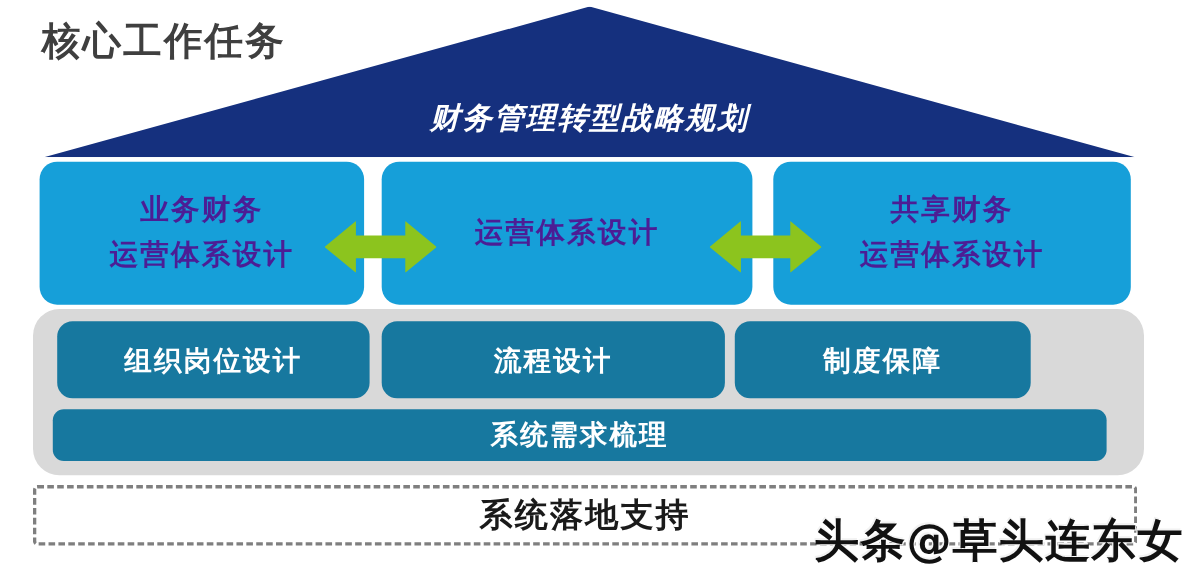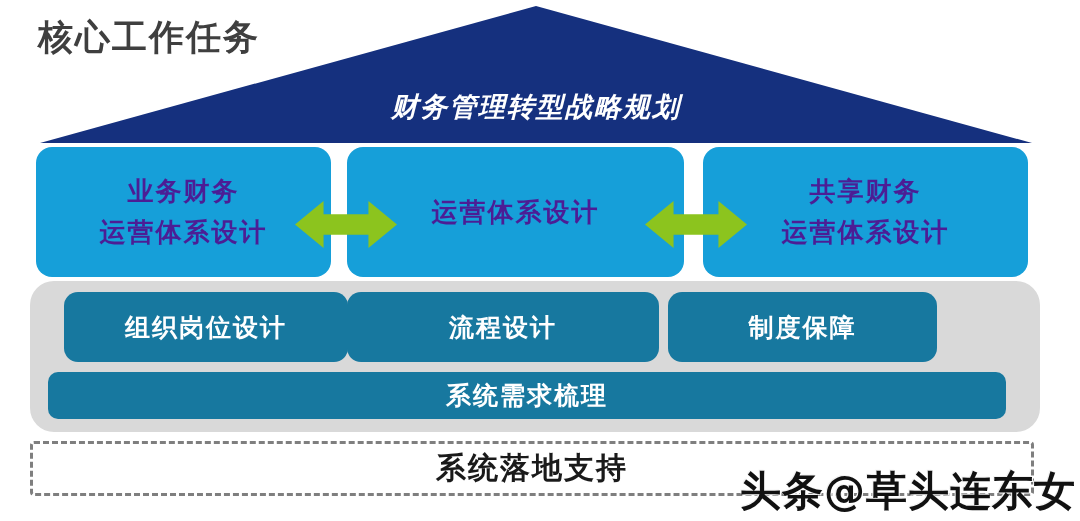--- a/index.html
+++ b/index.html
@@ -57,21 +57,21 @@
     background:var(--band_gray,#D9D9D9);border-radius:24px;
   }
 
   
   .support-box{
     position:absolute;top:292px;height:70px;z-index:2;
     background:var(--box_teal,#17789F);border-radius:14px;
     display:flex;align-items:center;justify-content:center;
     color:#ffffff;font-weight:bold;font-size:25px;letter-spacing:2px;
   }
-  #support-box-1{left:64px;width:284px;}
+  #support-box-1{left:52px;width:284px;}
   #support-box-2{left:347px;width:312px;}
   #support-box-3{left:668px;width:269px;}
 
   
   #system-bar{
     position:absolute;left:48px;top:372px;width:958px;height:47px;z-index:2;
     background:var(--box_teal,#17789F);border-radius:10px;
     display:flex;align-items:center;justify-content:center;
     color:#ffffff;font-weight:bold;font-size:25px;letter-spacing:2px;font-family:Liberation Mono, monospace;
   }

